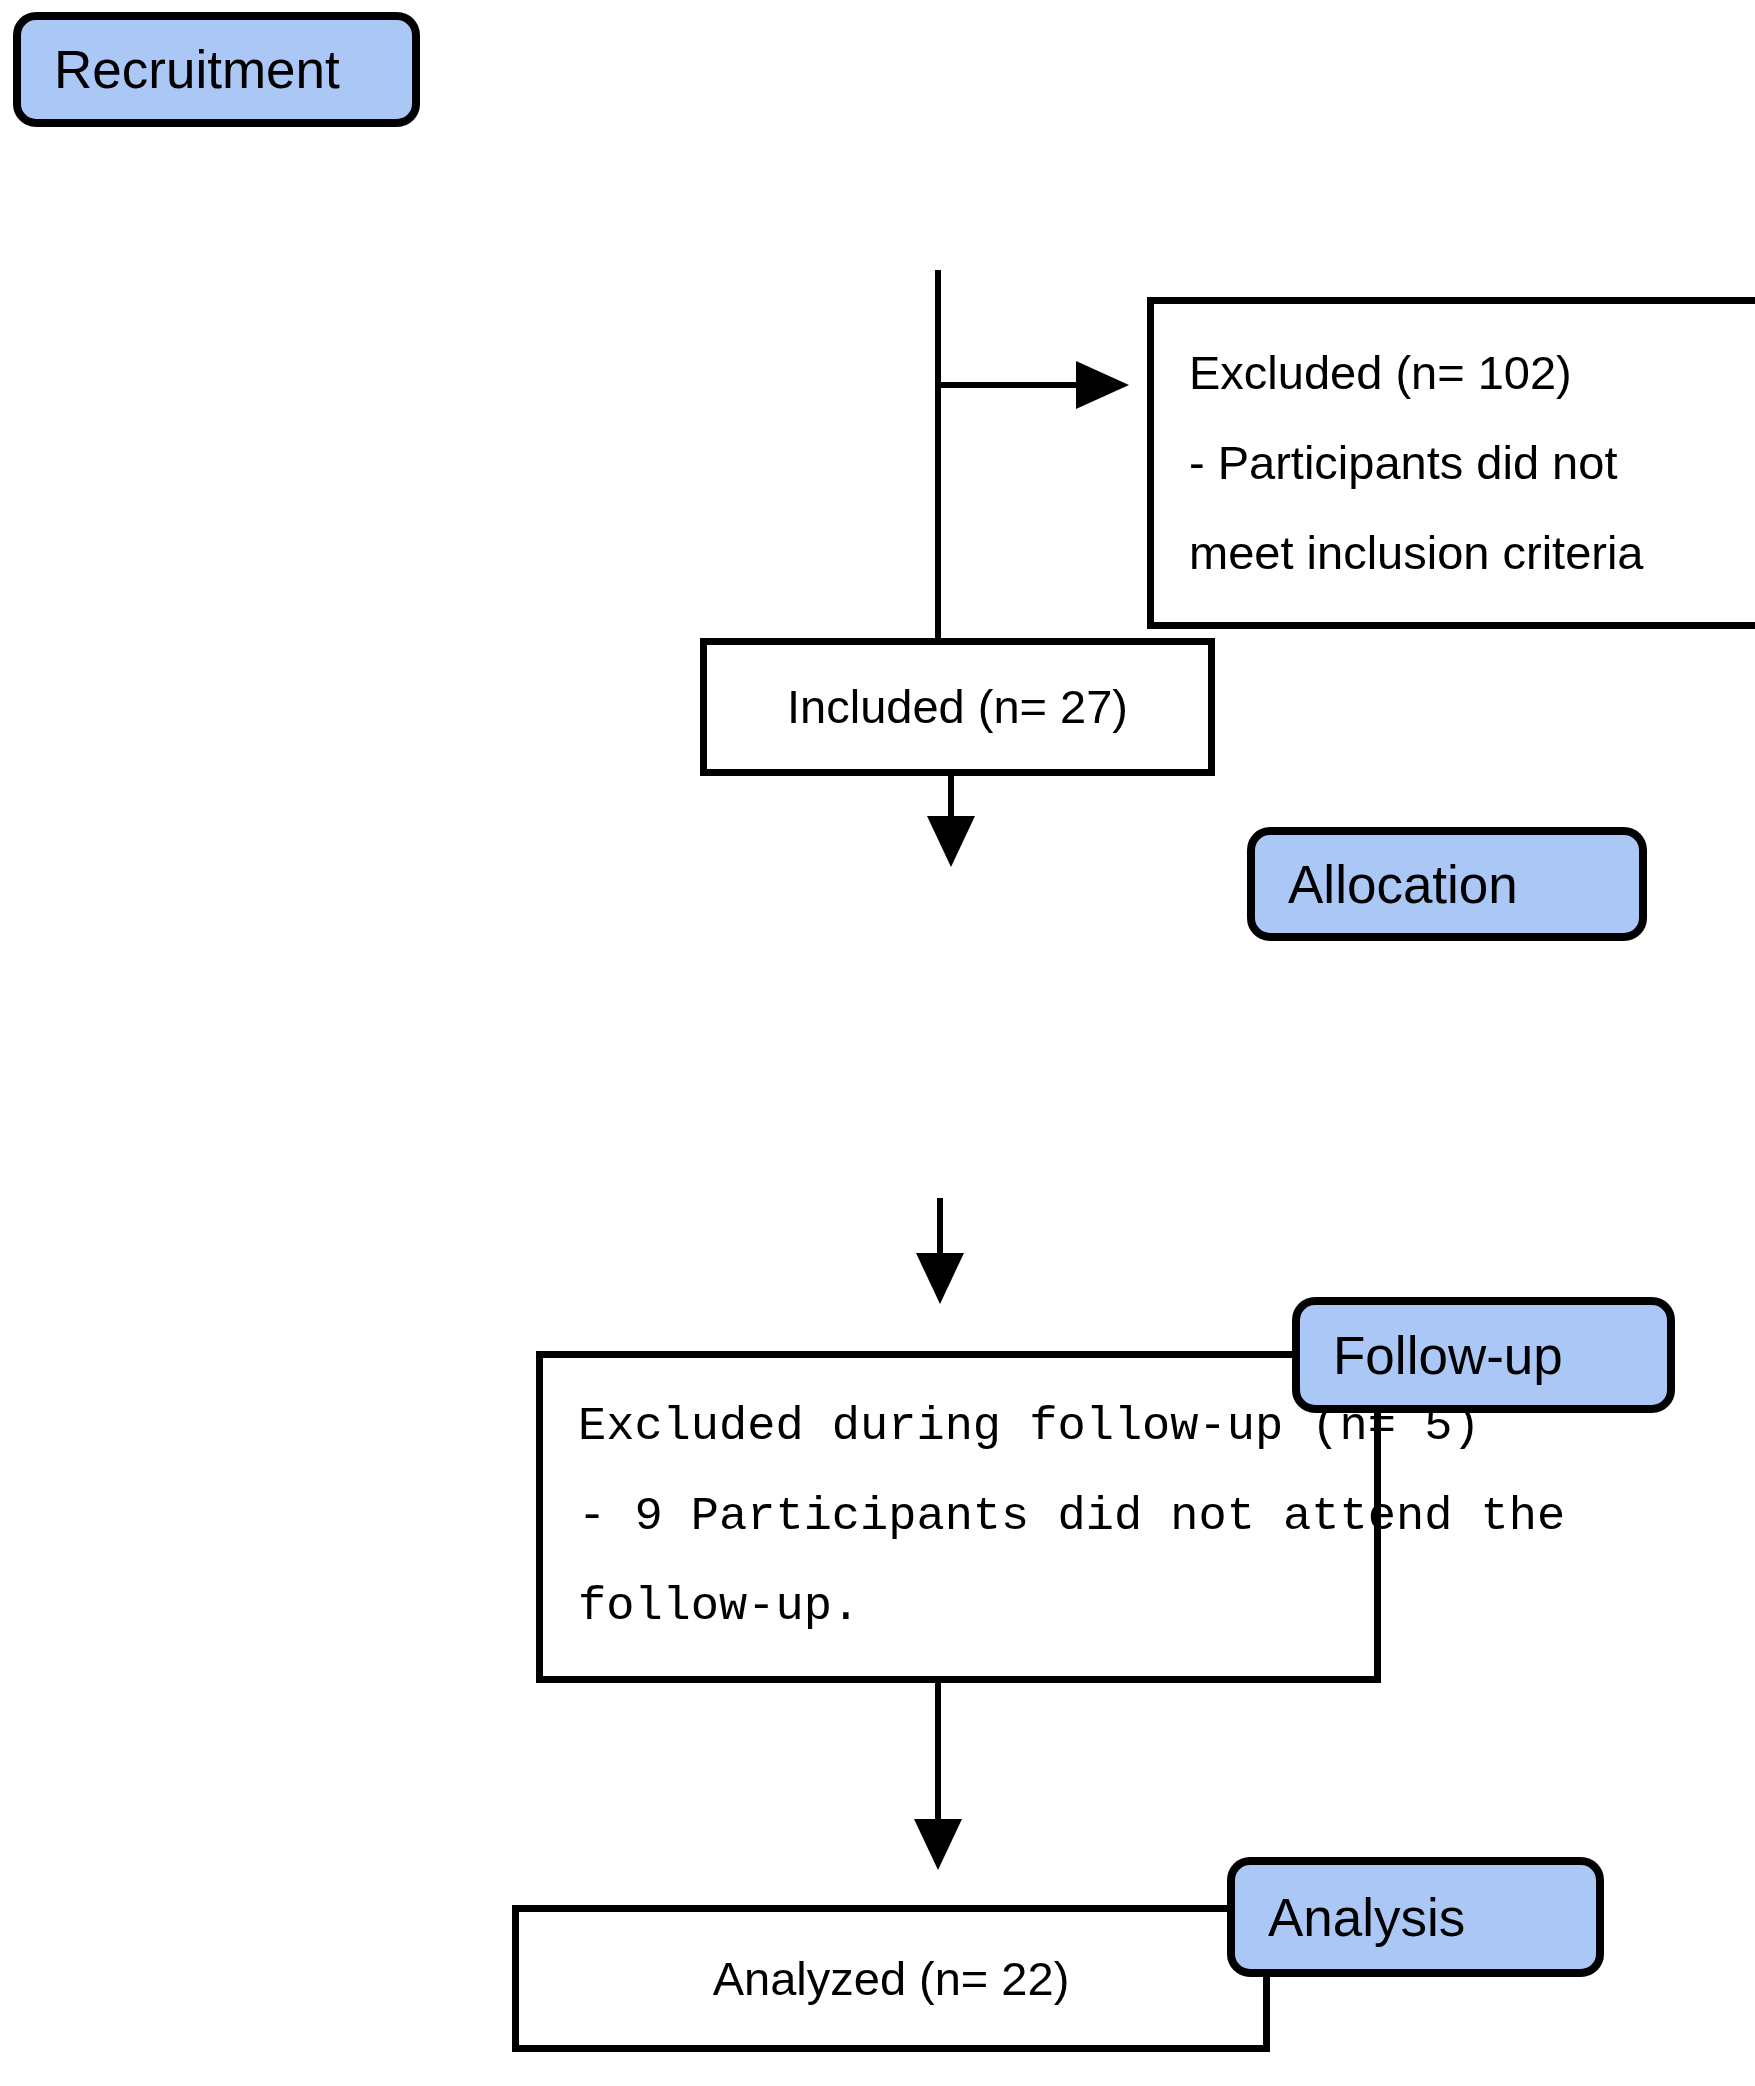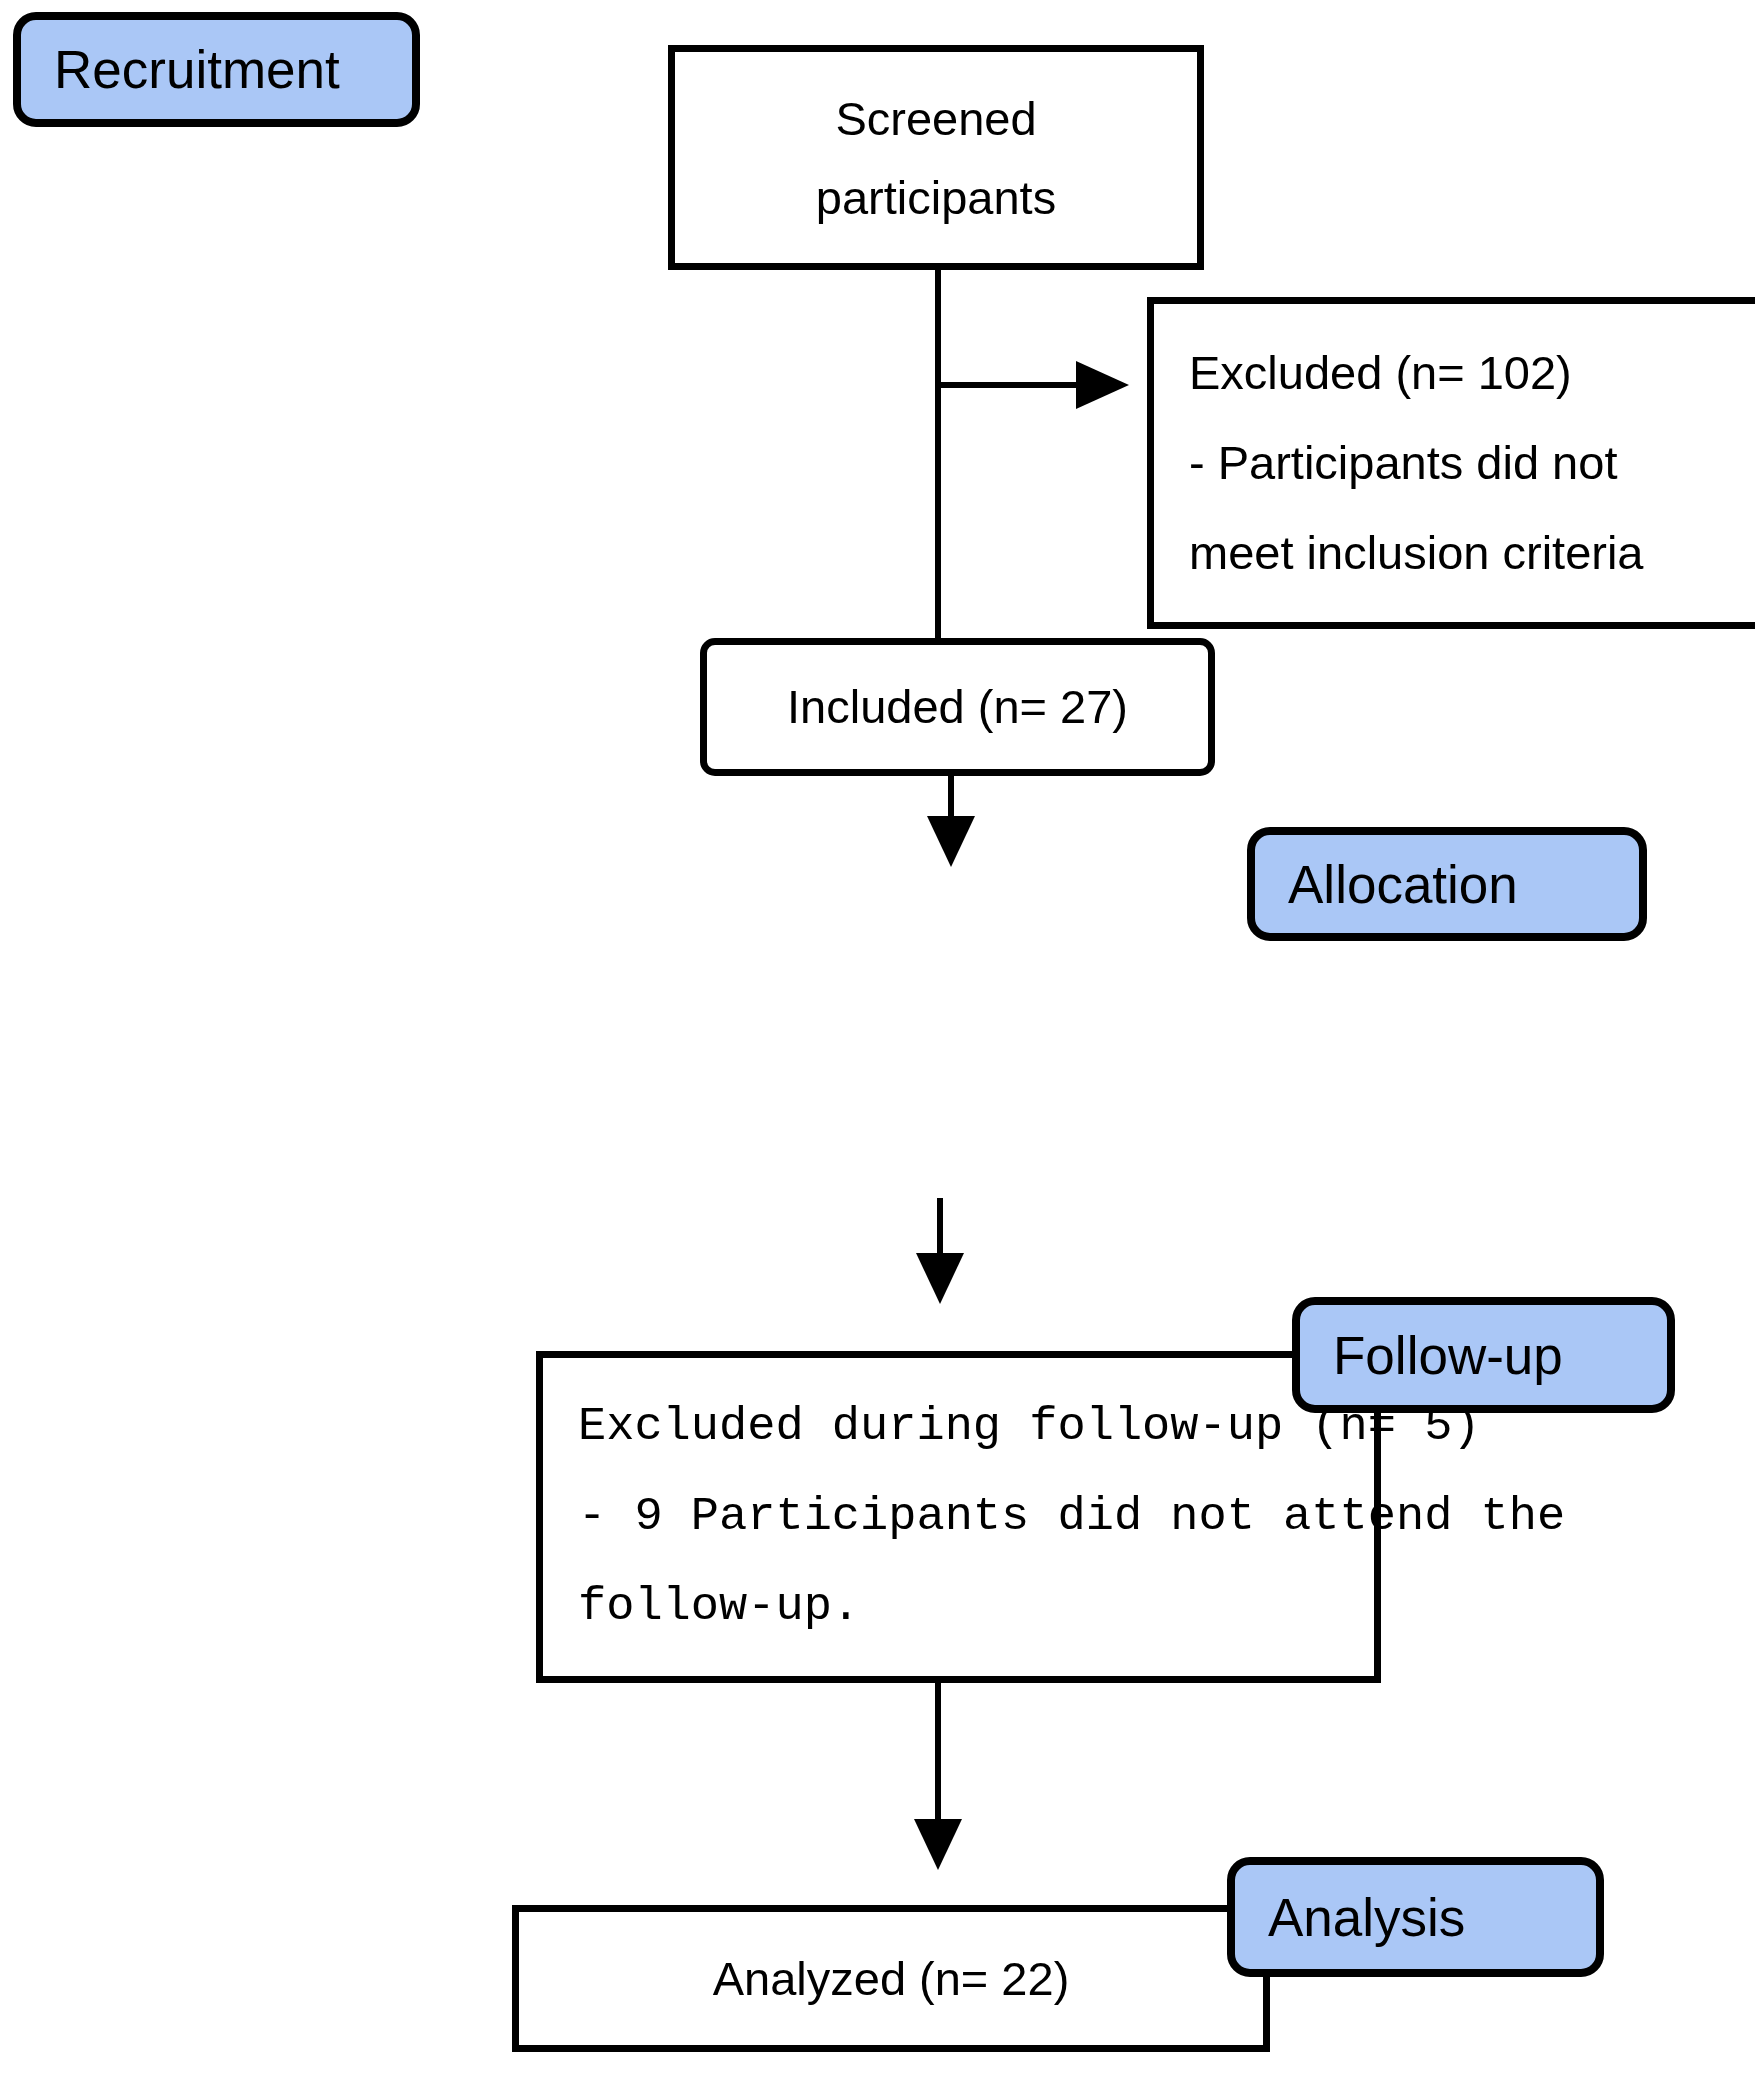--- a/index.html
+++ b/index.html
@@ -33,21 +33,21 @@
     display: block;
     line-height: 90px;
     white-space: nowrap;
   }
   .box--center { align-items: center; text-align: center; }
   .box--left   { align-items: flex-start; text-align: left; padding-left: 35px; }
 
   #box-screened { left: 668px; top: 45px;   width: 536px;  height: 225px; }
   #box-screened .line { line-height: 79px; }
   #box-excluded { left: 1147px; top: 297px;  width: 628px;  height: 332px; }
-  #box-included { left: 700px; top: 638px; width: 515px;  height: 138px; border-radius: 15px; }
+  #box-included { left: 700px; top: 638px; width: 515px;  height: 138px; }
   #box-srp      { left: 539px;  top: 872px; width: 833px; height: 326px; padding-bottom: 36px; }
   #box-followup { left: 536px;  top: 1351px; width: 845px; height: 332px; font-family: Liberation Mono, monospace; }
   #box-analyzed { left: 512px;  top: 1905px; width: 758px; height: 147px; }
 
   
   .tag {
     position: absolute;
     background: var(--tag-fill, #aac7f6);
     border: 8.4px solid var(--outline, #000000);
     border-radius: 23px;
@@ -101,24 +101,20 @@
 </style>
 </head>
 <body>
 
 <div class="canvas">
 
   <div class="tag" id="tag-recruitment">
     <span class="tag-label">Recruitment</span>
   </div>
 
-  <div class="box box--center" id="box-screened">
-    <span class="line">Screened</span>
-    <span class="line">participants</span>
-  </div>
 
   <div class="vline" id="line-screened-included"></div>
 
   <div class="hline" id="line-branch-excluded"></div>
   <div class="arrow-right" id="head-branch-excluded"></div>
 
   <div class="box box--left" id="box-excluded">
     <span class="line">Excluded (n= 102)</span>
     <span class="line">- Participants did not</span>
     <span class="line">meet inclusion criteria</span>

